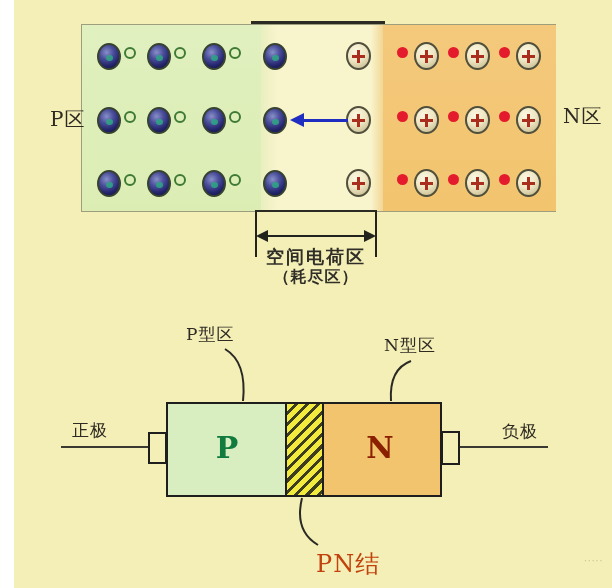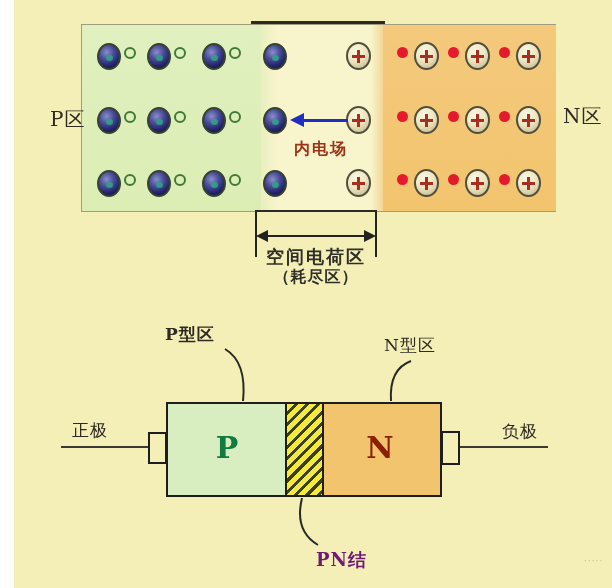--- a/index.html
+++ b/index.html
@@ -83,25 +83,25 @@
   #span-head-right{left:350px;top:230px;width:0;height:0;
     border-top:6px solid transparent;border-bottom:6px solid transparent;
     border-left:12px solid #23231d;}
   #space-charge-label{left:232px;top:245px;width:140px;text-align:center;
     font-size:18px;font-weight:bold;letter-spacing:2px;color:#2f2f28;}
   #depletion-sub-label{left:232px;top:267px;width:140px;text-align:center;
     font-size:16px;font-weight:bold;letter-spacing:1px;color:#2f2f28;}
 
   
   .callout-label{font-size:17px;color:var(--label-text,#2e2a22);letter-spacing:1px;white-space:nowrap;}
-  #p-type-label{left:151px;top:323px;font-weight:bold;}
+  #p-type-label{left:172px;top:323px;}
   #n-type-label{left:370px;top:334px;}
   #anode-label{left:58px;top:419px;}
   #cathode-label{left:488px;top:420px;}
-  #pn-junction-label{left:302px;top:548px;font-size:18px;color:#701a75;font-weight:bold;}
+  #pn-junction-label{left:302px;top:548px;font-size:24px;color:#c2410c;}
 
   .wire{height:2px;background:#3a3a32;top:446px;}
   #anode-wire{left:47px;width:89px;}
   #cathode-wire{left:444px;width:90px;}
   .tab{box-sizing:border-box;border:2px solid var(--outline,#1e1e1e);background:var(--page-bg,#f4eeb7);}
   #anode-tab{left:134px;top:432px;width:19px;height:32px;}
   #cathode-tab{left:427px;top:431px;width:19px;height:34px;}
 
   .diode-box{box-sizing:border-box;border:2px solid var(--outline,#1e1e1e);top:402px;height:95px;}
   #p-box{left:152px;width:121px;background:#d9eec0;}
@@ -233,21 +233,20 @@
         <span class="plus-h"></span>
         <span class="plus-v"></span>
       </div>
     </div>
 
   <div id="p-region-label" class="abs region-label">P区</div>
   <div id="n-region-label" class="abs region-label">N区</div>
 
   <div id="field-arrow-line" class="abs"></div>
   <div id="field-arrow-head" class="abs"></div>
-  <div id="field-label" class="abs">内电场</div>
 
   <div id="span-bar-left" class="abs span-bar"></div>
   <div id="span-bar-right" class="abs span-bar"></div>
   <div id="span-line" class="abs"></div>
   <div id="span-head-left" class="abs"></div>
   <div id="span-head-right" class="abs"></div>
   <div id="depletion-sub-label" class="abs">（耗尽区）</div>
   <div id="space-charge-label" class="abs">空间电荷区</div>
 
   <svg id="leader-svg" class="abs" viewBox="0 0 612 588">

